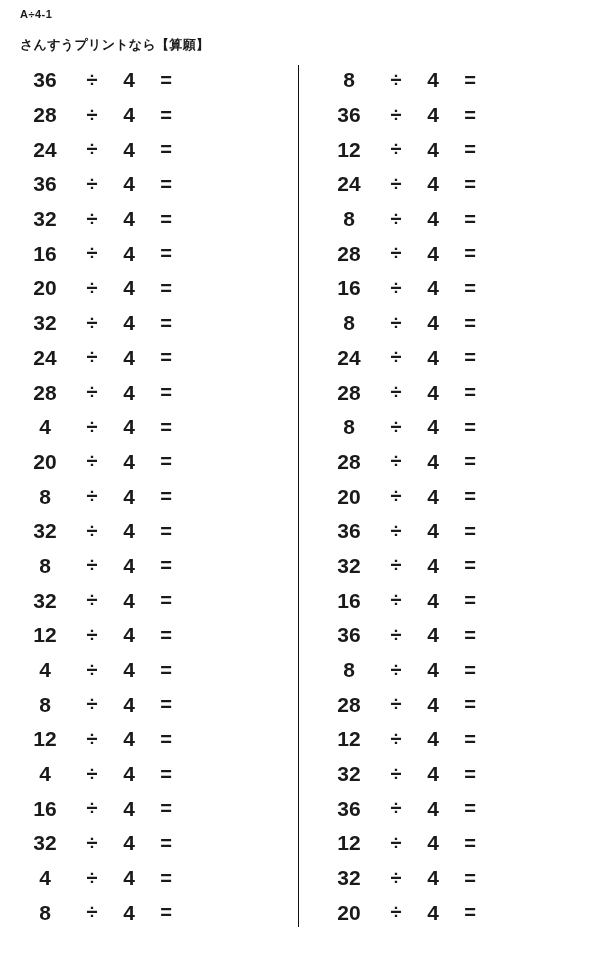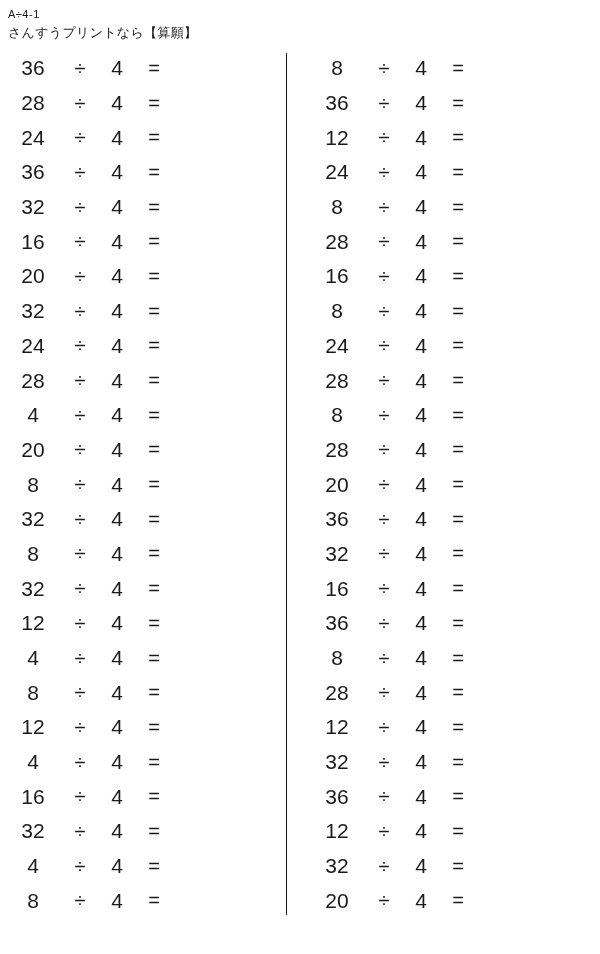--- a/index.html
+++ b/index.html
@@ -13,37 +13,38 @@
     font-family: "Liberation Sans", sans-serif;
     color: #1a1a1a;
     position: relative;
     overflow: hidden;
   }
   .sheet {
     position: relative;
     width: 484px;
     height: 954px;
     box-sizing: border-box;
-    padding: 8px 14px 0 2px;
+    padding: 8px 14px 0 14px;
+    font-weight: bold;
   }
   .header {
     padding-left: 6px;
   }
   .header-code {
     font-size: 11px;
     letter-spacing: 0.5px;
     color: #1a1a1a;
     line-height: 13px;
   }
   .header-title {
     font-size: 13px;
     letter-spacing: 0.3px;
     color: #1a1a1a;
     line-height: 16px;
-    margin-top: 4px;
+    margin-top: 16px;
   }
   .columns {
     position: relative;
     margin-top: 10px;
     display: flex;
     width: 572px;
   }
   .divider {
     position: absolute;
     left: 284px;

